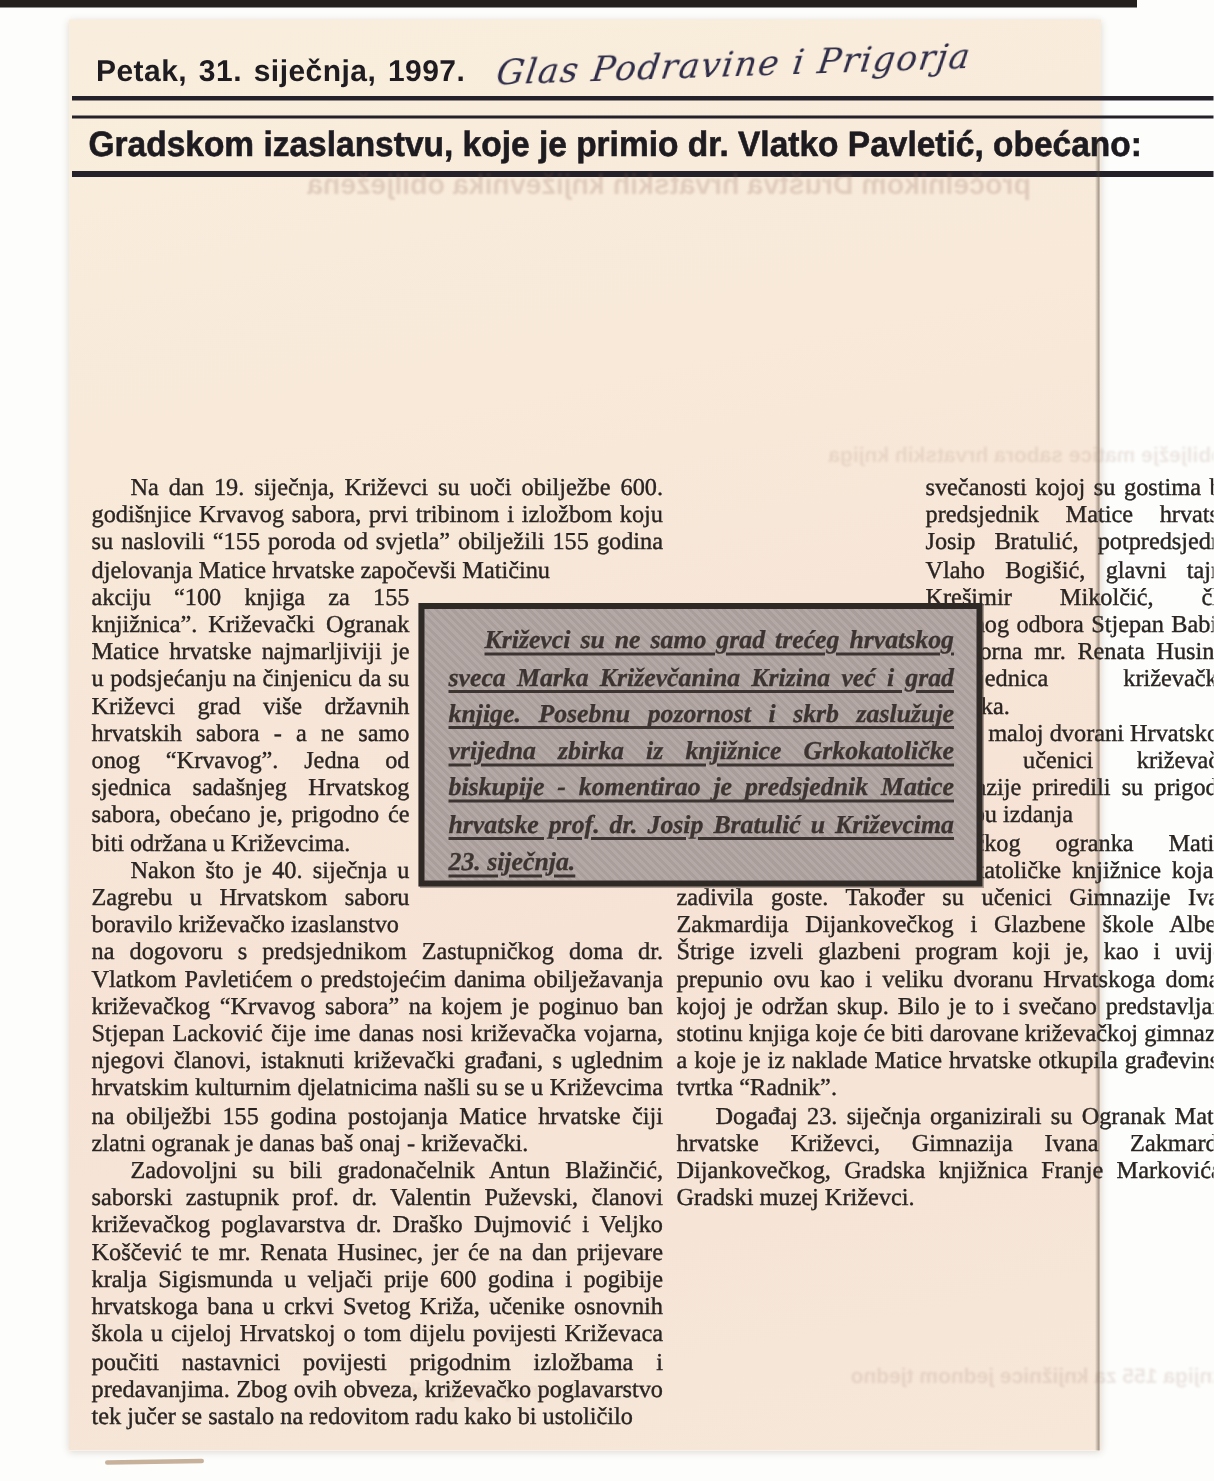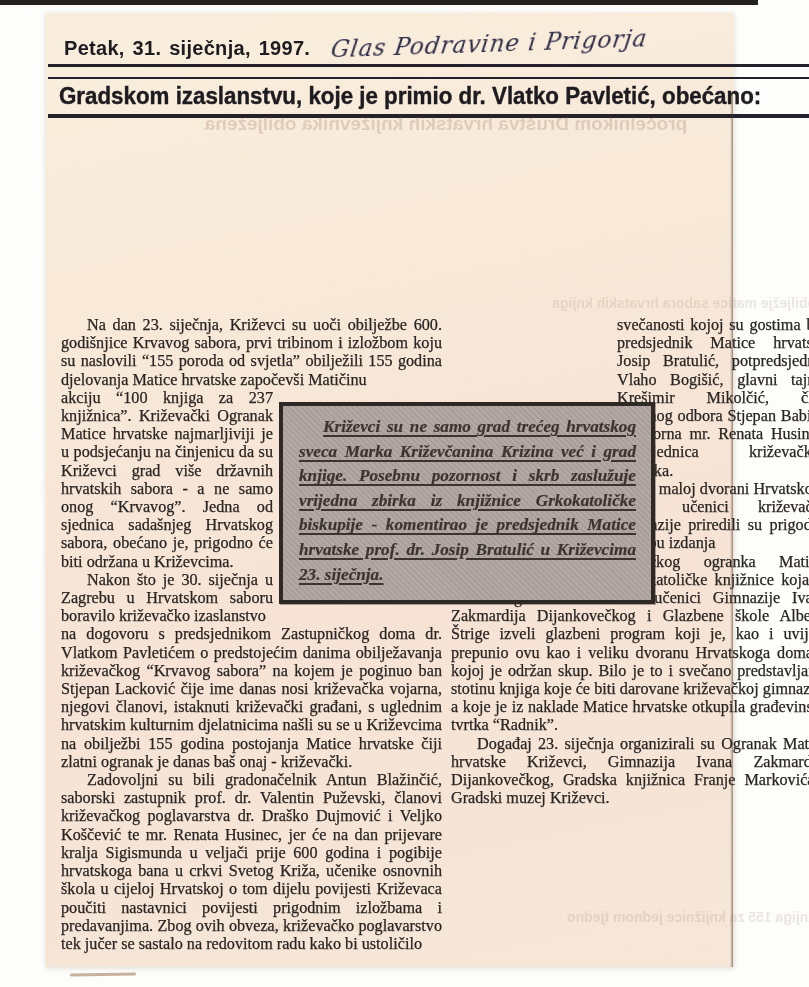--- a/index.html
+++ b/index.html
@@ -51,21 +51,21 @@
   .col-right{left:405px;width:377px;}
   .col p{margin:0;text-indent:26px;}
   .col p.cont{text-indent:0;}
   .narrow-left{margin-right:169px;}
   .narrow-right{margin-left:166px;}
   
   .qbox{position:absolute;left:233px;top:389px;width:337px;
         border:4px solid #2f2926;
         background:#b1a5a2;
         background-image:repeating-linear-gradient(45deg,rgba(40,30,30,.05) 0 2px,rgba(255,255,255,.04) 2px 4px);
-        padding:9px 15px 13px 16px;box-shadow:1px 1px 0 rgba(60,45,40,.4);}
+        padding:9px 15px 0 16px;box-shadow:1px 1px 0 rgba(60,45,40,.4);}
   .qbox p{margin:0;font-size:17.2px;line-height:24.6px;font-weight:bold;font-style:italic;
         color:#3c3430;text-align:justify;text-indent:24px;
         text-decoration:underline;text-decoration-thickness:1.6px;text-underline-offset:3px;
         -webkit-text-stroke:.2px #3c3430;}
   .pencil{position:absolute;left:70px;top:973px;width:66px;height:3px;
         background:#c7b19b;transform:rotate(-1deg);border-radius:2px;}
 </style>
 </head>
 <body>
 
@@ -82,25 +82,25 @@
     <div class="rule kicker-underline"></div>
 
     <div class="ghost ghost-top">pročelnikom Društva hrvatskih književnika obilježena</div>
     <div class="ghost ghost-mid">obilježje matice sabora hrvatskih knjiga</div>
     <div class="ghost ghost-b1">knjiga 155 za knjižnice jednom tjedno</div>
     <div class="ghost ghost-b2">podravine prigorja vijesti</div>
 
 
     <div class="col col-left">
       <div>
-        <p>Na dan 23. siječnja, Križevci su uoči obilježbe 600. godišnjice Krvavog sabora, prvi tribinom i izložbom koju su naslovili “155 poroda od svjetla” obilježili 155 godina djelovanja Matice hrvatske započevši Matičinu</p>
+        <p>Na dan 19. siječnja, Križevci su uoči obilježbe 600. godišnjice Krvavog sabora, prvi tribinom i izložbom koju su naslovili “155 poroda od svjetla” obilježili 155 godina djelovanja Matice hrvatske započevši Matičinu</p>
       </div>
       <div class="narrow-left">
-        <p class="cont">akciju “100 knjiga za 237 knjižnica”. Križevački Ogranak Matice hrvatske najmarljiviji je u podsjećanju na činjenicu da su Križevci grad više državnih hrvatskih sabora - a ne samo onog “Krvavog”. Jedna od sjednica sadašnjeg Hrvatskog sabora, obećano je, prigodno će biti održana u Križevcima.</p>
-        <p>Nakon što je 30. siječnja u Zagrebu u Hrvatskom saboru boravilo križevačko izaslanstvo</p>
+        <p class="cont">akciju “100 knjiga za 155 knjižnica”. Križevački Ogranak Matice hrvatske najmarljiviji je u podsjećanju na činjenicu da su Križevci grad više državnih hrvatskih sabora - a ne samo onog “Krvavog”. Jedna od sjednica sadašnjeg Hrvatskog sabora, obećano je, prigodno će biti održana u Križevcima.</p>
+        <p>Nakon što je 40. siječnja u Zagrebu u Hrvatskom saboru boravilo križevačko izaslanstvo</p>
       </div>
       <div>
         <p class="cont">na dogovoru s predsjednikom Zastupničkog doma dr. Vlatkom Pavletićem o predstojećim danima obilježavanja križevačkog “Krvavog sabora” na kojem je poginuo ban Stjepan Lacković čije ime danas nosi križevačka vojarna, njegovi članovi, istaknuti križevački građani, s uglednim hrvatskim kulturnim djelatnicima našli su se u Križevcima na obilježbi 155 godina postojanja Matice hrvatske čiji zlatni ogranak je danas baš onaj - križevački.</p>
         <p>Zadovoljni su bili gradonačelnik Antun Blažinčić, saborski zastupnik prof. dr. Valentin Puževski, članovi križevačkog poglavarstva dr. Draško Dujmović i Veljko Koščević te mr. Renata Husinec, jer će na dan prijevare kralja Sigismunda u veljači prije 600 godina i pogibije hrvatskoga bana u crkvi Svetog Križa, učenike osnovnih škola u cijeloj Hrvatskoj o tom dijelu povijesti Križevaca poučiti nastavnici povijesti prigodnim izložbama i predavanjima. Zbog ovih obveza, križevačko poglavarstvo tek jučer se sastalo na redovitom radu kako bi ustoličilo</p>
       </div>
     </div>
 
     <div class="col col-right">
       <div class="narrow-right">
         <p class="cont">svečanosti kojoj su gostima bili predsjednik Matice hrvatske Josip Bratulić, potpredsjednik Vlaho Bogišić, glavni tajnik Krešimir Mikolčić, član Glavnog odbora Stjepan Babić i neumorna mr. Renata Husinec, predsjednica križevačkog ogranka.</p>

